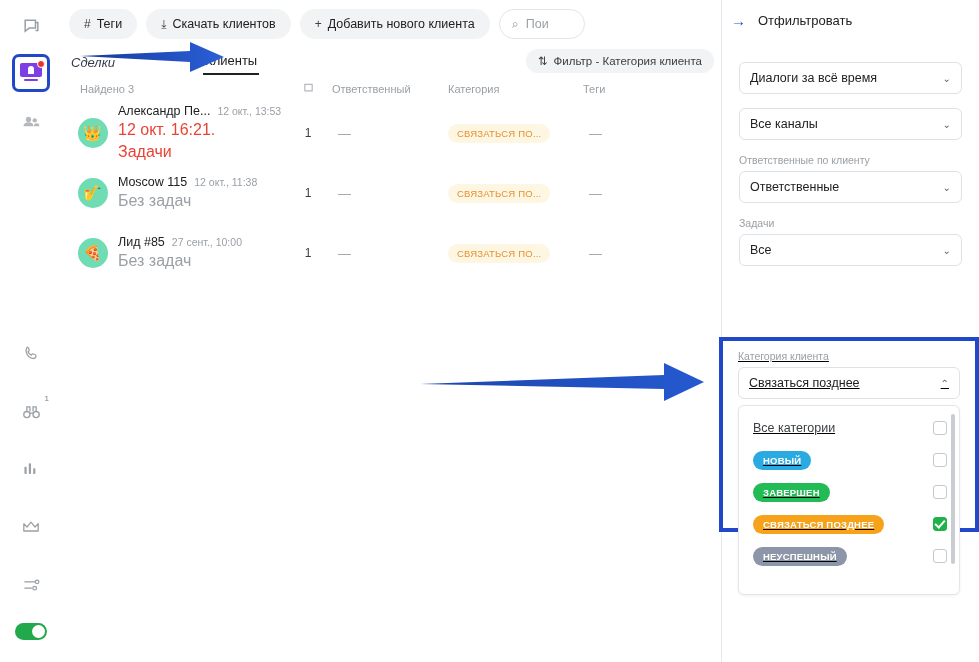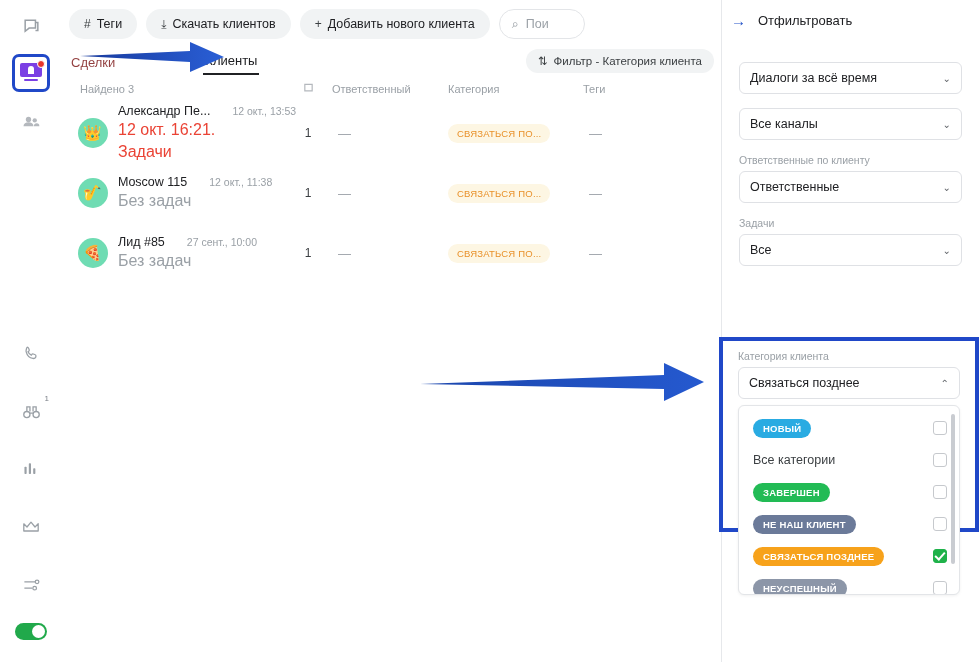--- a/index.html
+++ b/index.html
@@ -91,21 +91,21 @@
   }
 
   .tabrow {
     height: 27px; position: relative;
     display:flex; align-items:flex-end; padding-left: 7px;
   }
   .tab {
     font-size: 13px; color:#3c4043; padding: 0 2px 5px 2px;
     cursor:pointer; white-space:nowrap;
   }
-  .tab.muted { color:#7f1d1d; opacity:.85; margin-right: 86px; }
+  .tab.muted { color:#0f172a; opacity:.85; margin-right: 86px; font-style: italic; }
   .tab.active { color:#202124; border-bottom: 2.5px solid #202124; }
   .filter-chip {
     position:absolute; right: 6px; bottom: 2px;
     height: 24px; border-radius: 13px; background:#f1f3f4;
     display:flex; align-items:center; gap:6px; padding: 0 12px;
     font-size: 11.5px; color:#3c4043; cursor:pointer; white-space:nowrap;
   }
 
   .thead {
     height: 28px; display:flex; align-items:center;
@@ -121,21 +121,21 @@
     height: 60px; display:flex; align-items:center;
   }
   .cell-client { width: 222px; display:flex; align-items:center; padding-left: 16px; }
   .avatar {
     width: 30px; height: 30px; border-radius:50%;
     background:#6fdcb3; display:flex; align-items:center; justify-content:center;
     font-size: 15px; flex: 0 0 auto;
     font-family:"DejaVu Sans", sans-serif;
   }
   .cl-text { margin-left: 10px; min-width: 0; }
-  .cl-line1 { display:flex; align-items:baseline; gap: 22px; }
+  .cl-line1 { display:flex; align-items:baseline; gap: 7px; }
   .cl-name { font-size: 12.5px; color:#202124; white-space:nowrap; }
   .cl-date { font-size: 10.5px; color:#9aa0a6; white-space:nowrap; }
   .cl-sub { font-size: 16px; color:#9aa0a6; margin-top: 2px; line-height: 1.25; }
   .cl-sub.overdue { color:#ea4335; }
   .cell-count { width: 48px; text-align:center; font-size: 12px; color:#3c4043; }
   .cell-resp  { width: 116px; padding-left: 6px; color:#9aa0a6; font-size: 13px; }
   .cell-cat   { width: 135px; }
   .cat-badge {
     display:inline-block; background:#fdf6e3;
     color:#e8912a; font-size: 9.5px; letter-spacing:.2px;
@@ -160,21 +160,21 @@
     height: 32px; border: 1px solid #dfe1e5; border-radius: 6px;
     background:#fff; display:flex; align-items:center;
     padding: 0 10px; font-size: 12.5px; color:#202124; cursor:pointer;
   }
   .fp-select .val { flex: 1; white-space:nowrap; overflow:hidden; }
   .chev { color:#5f6368; font-size: 10px; }
 
   
   .hl-box {
     position:absolute; left: 719px; top: 337px; width: 260px; height: 195px;
-    border: 4px solid #2048c8; background: #ffffff;
+    border: 4px solid #2048c8; background: #ffffff; text-decoration: underline;
   }
   .hl-inner { padding: 9px 15px 0 15px; }
 
   .dd-panel {
     margin-top: 6px;
     border: 1px solid #e3e5e8; border-radius: 6px;
     background:#fff; padding: 6px 0 6px 0;
     position: relative; overflow: hidden;
     box-shadow: 0 1px 3px rgba(0,0,0,.06);
     height: 190px;
@@ -421,35 +421,30 @@
   <div class="hl-box">
     <div class="hl-inner">
       <div class="fp-label">Категория клиента</div>
       <div class="fp-select">
         <span class="val">Связаться позднее</span>
         <span class="chev">⌃</span>
       </div>
       <div class="dd-panel">
         <div id="dd-items">
             <div class="dd-item">
+              <span class="lbl-plain">Все категории</span>
+              <span class="cbox"></span>
+            </div>
+            <div class="dd-item">
               <span class="pill" style="background:#29ABE2">НОВЫЙ</span>
               <span class="grow"></span>
               <span class="cbox"></span>
             </div>
             <div class="dd-item">
-              <span class="lbl-plain">Все категории</span>
-              <span class="cbox"></span>
-            </div>
-            <div class="dd-item">
               <span class="pill" style="background:#22BB55">ЗАВЕРШЕН</span>
-              <span class="grow"></span>
-              <span class="cbox"></span>
-            </div>
-            <div class="dd-item">
-              <span class="pill" style="background:#6B7A99">НЕ НАШ КЛИЕНТ</span>
               <span class="grow"></span>
               <span class="cbox"></span>
             </div>
             <div class="dd-item">
               <span class="pill" style="background:#F7A21B">СВЯЗАТЬСЯ ПОЗДНЕЕ</span>
               <span class="grow"></span>
               <span class="cbox checked"></span>
             </div>
             <div class="dd-item">
               <span class="pill" style="background:#8C96A8">НЕУСПЕШНЫЙ</span>

